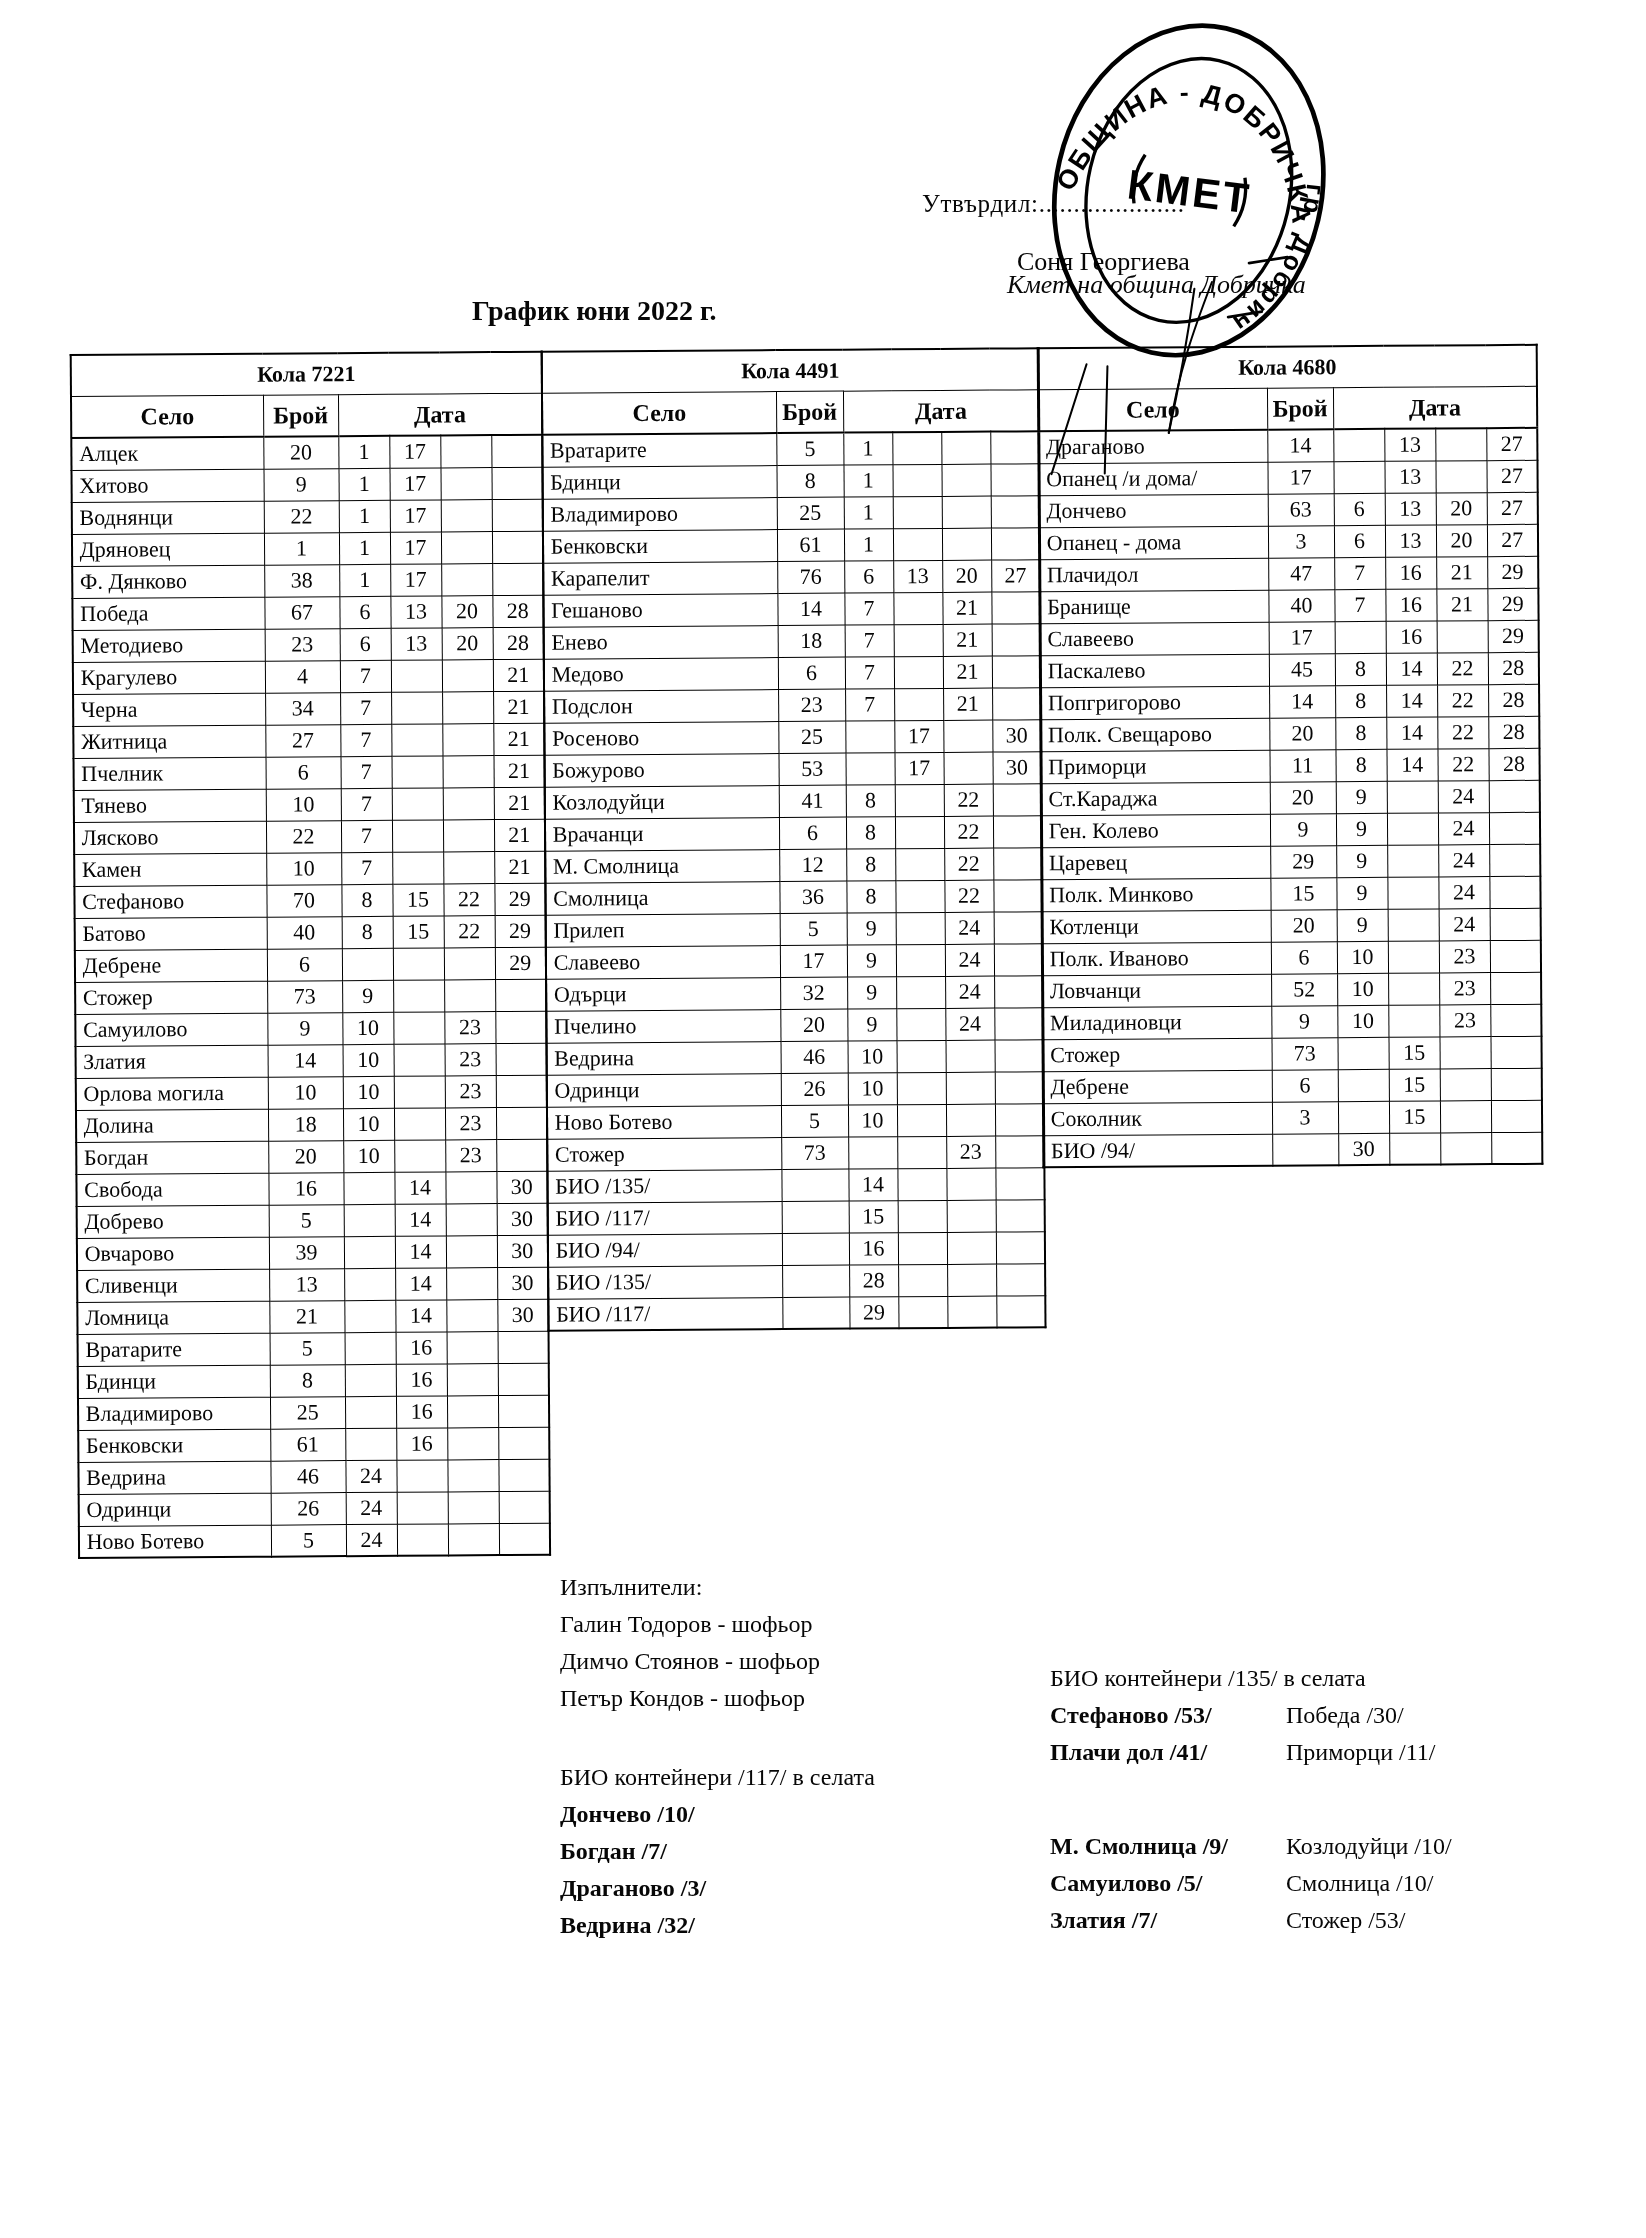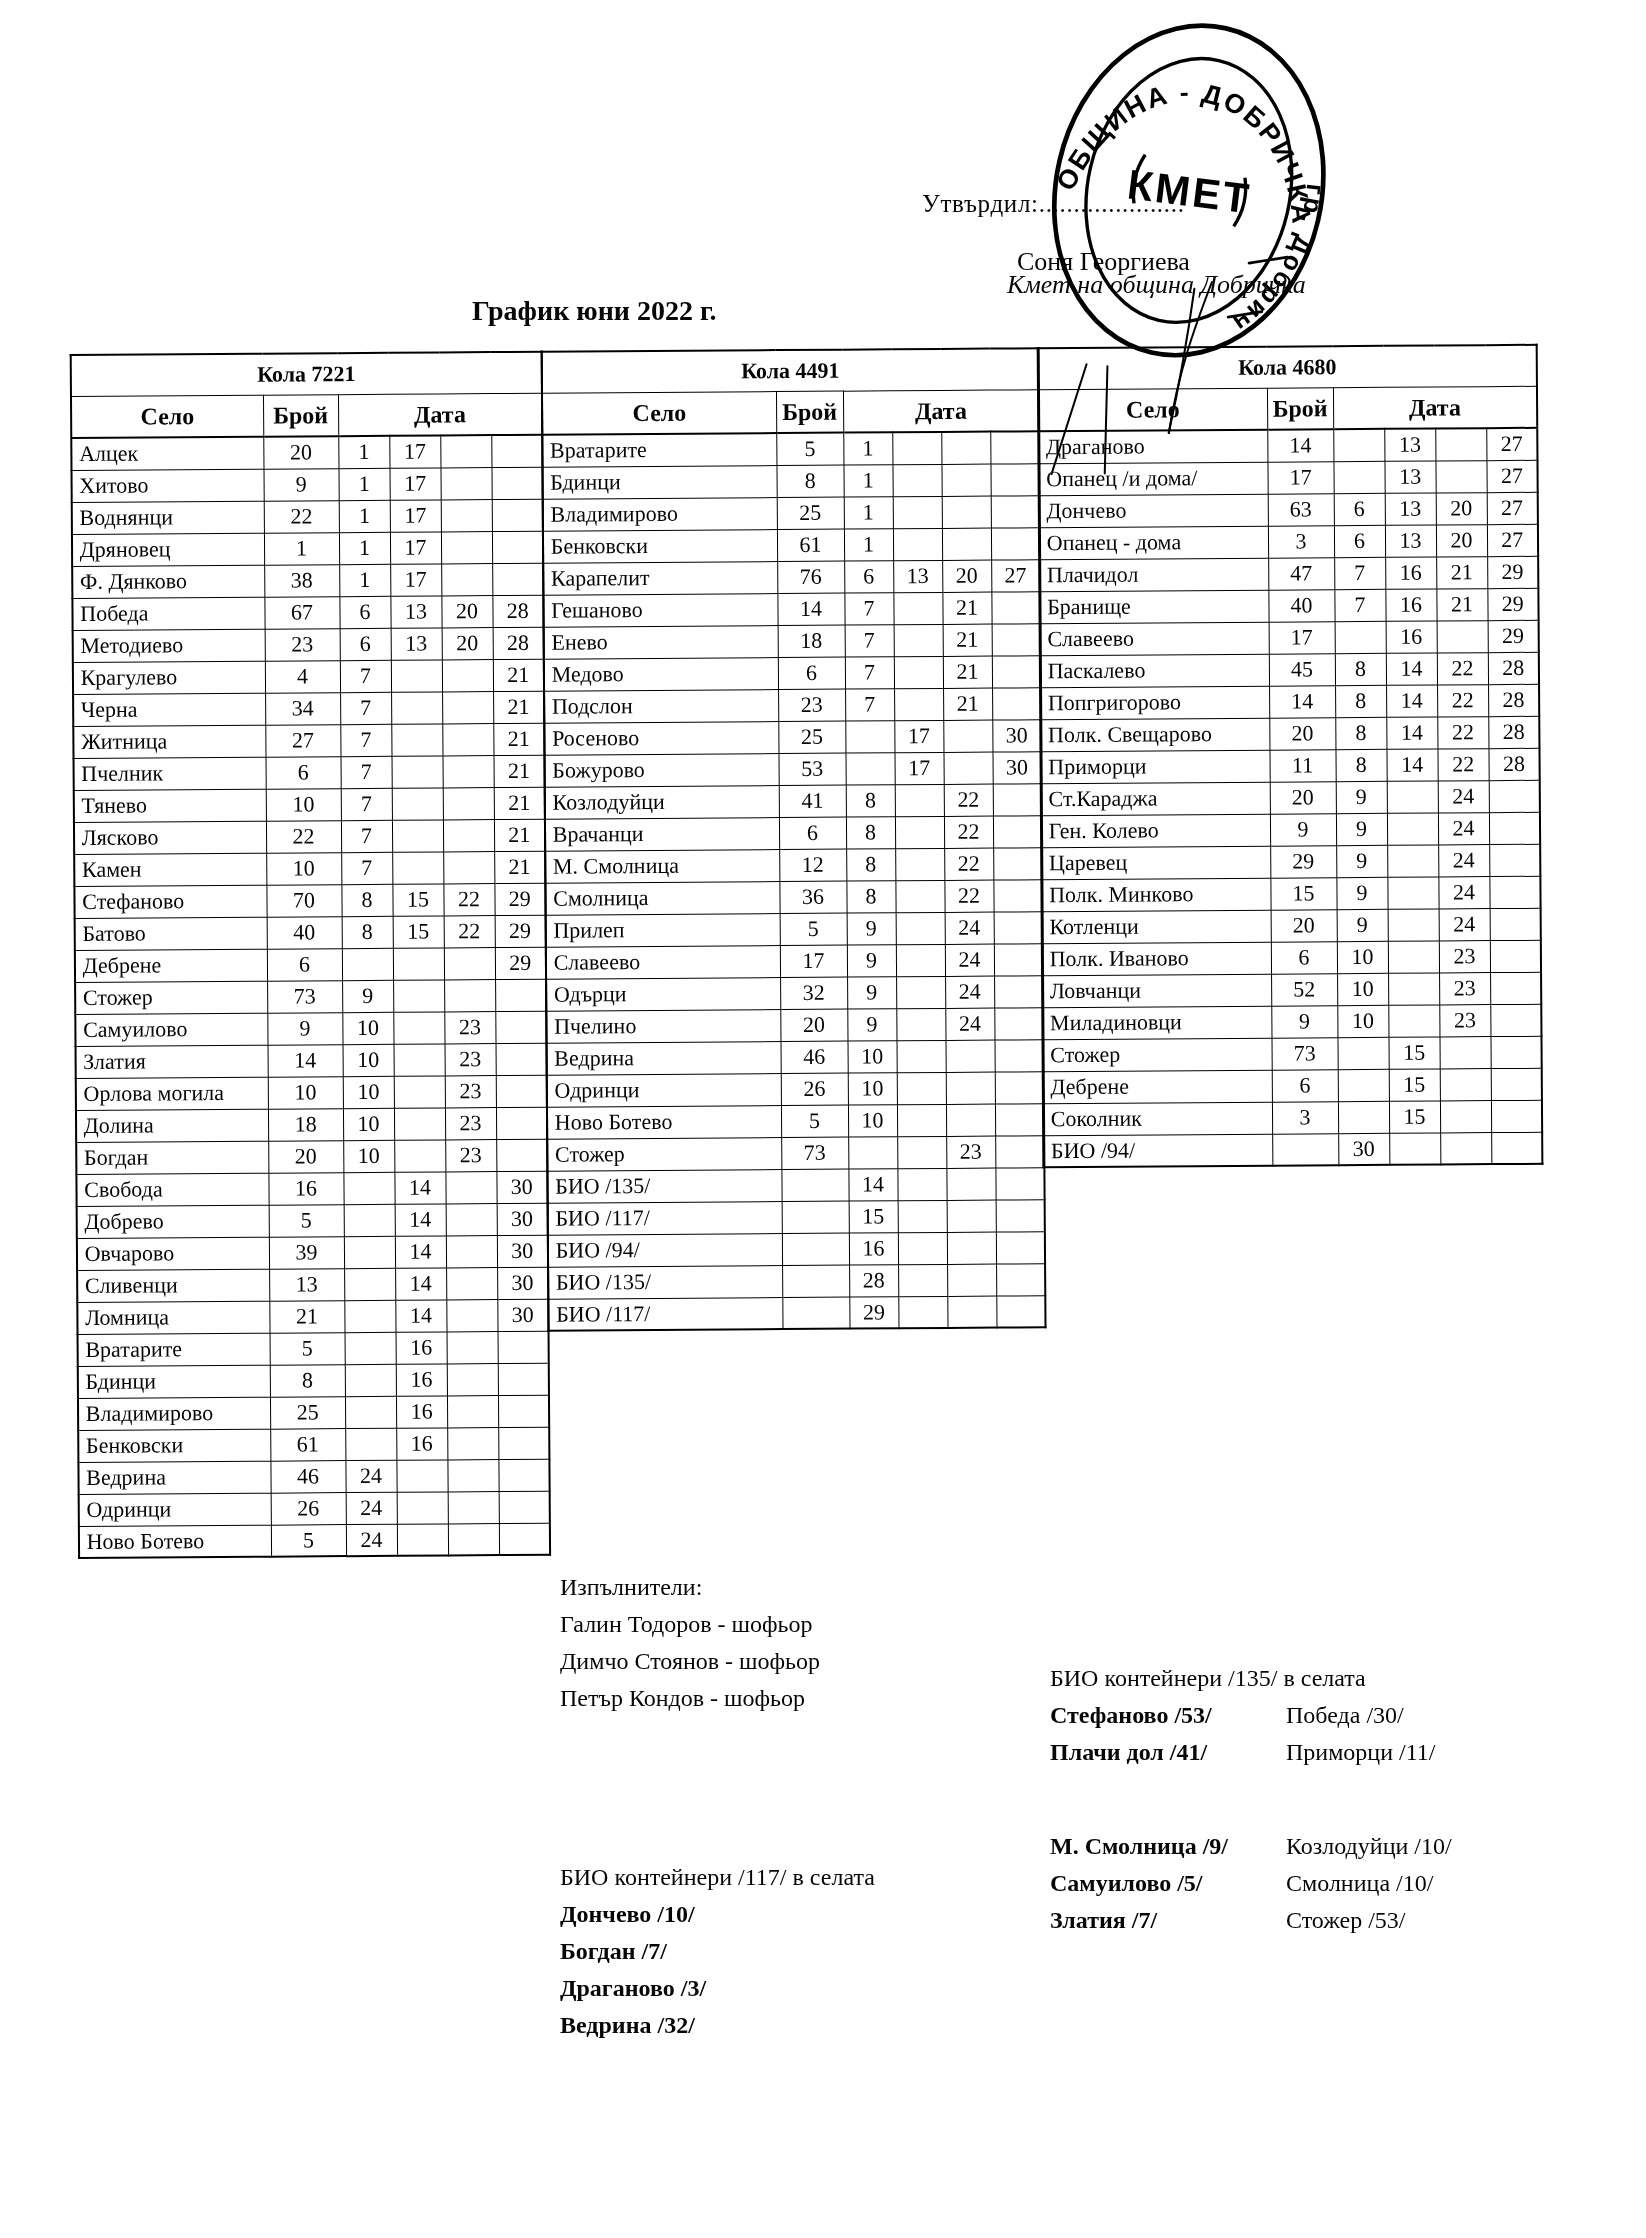--- a/index.html
+++ b/index.html
@@ -821,21 +821,21 @@
 
 <div class="txt-block" id="executors" style="left:560px;top:1569px">
   <div class="txt-line">Изпълнители:</div>
   <div id="executors-lines">
       <div class="txt-line">Галин Тодоров - шофьор</div>
       <div class="txt-line">Димчо Стоянов - шофьор</div>
       <div class="txt-line">Петър Кондов - шофьор</div>
     </div>
 </div>
 
-<div class="txt-block bio-list" id="bio-0" style="left:560px;top:1859px">
+<div class="txt-block bio-list" id="bio-0" style="left:560px;top:1759px">
   <div class="txt-line">БИО контейнери /117/ в селата</div>
   <div class="bio-cols">
       <div class="bio-col1" id="bio-0-l">
         <div class="txt-line">Дончево /10/</div>
         <div class="txt-line">Богдан /7/</div>
         <div class="txt-line">Драганово /3/</div>
         <div class="txt-line">Ведрина /32/</div>
       </div>
     </div>
 </div>

